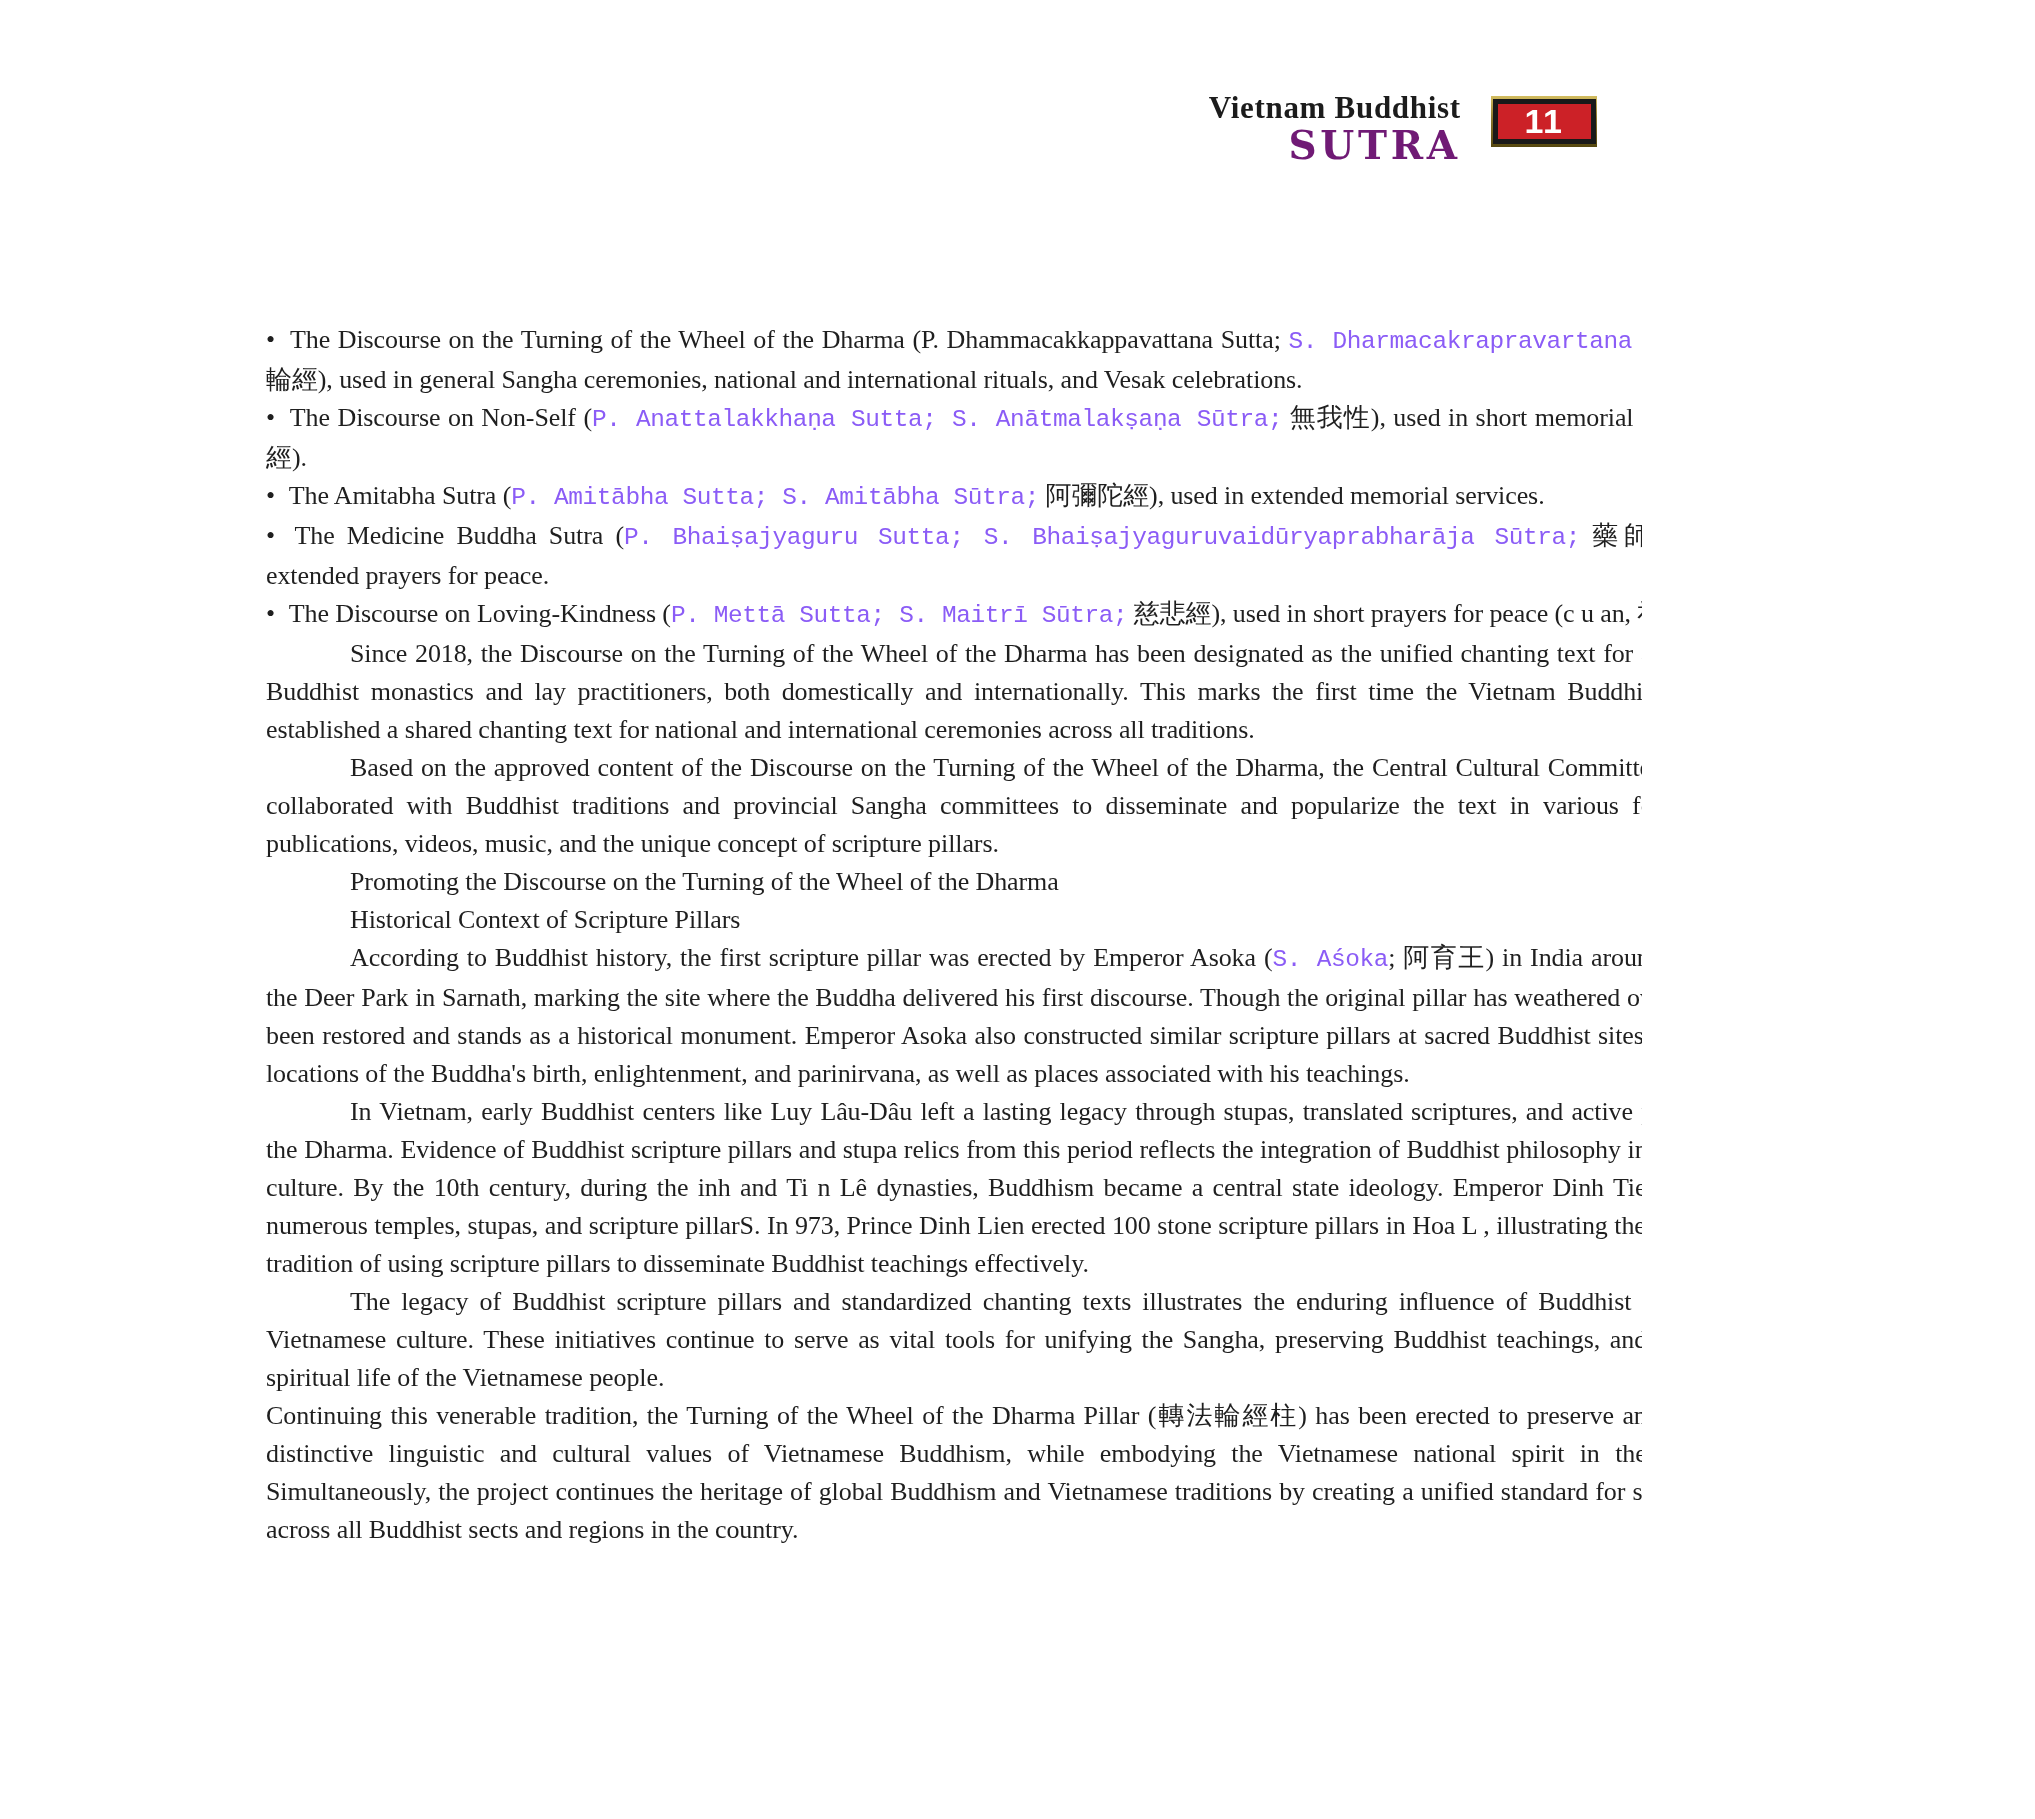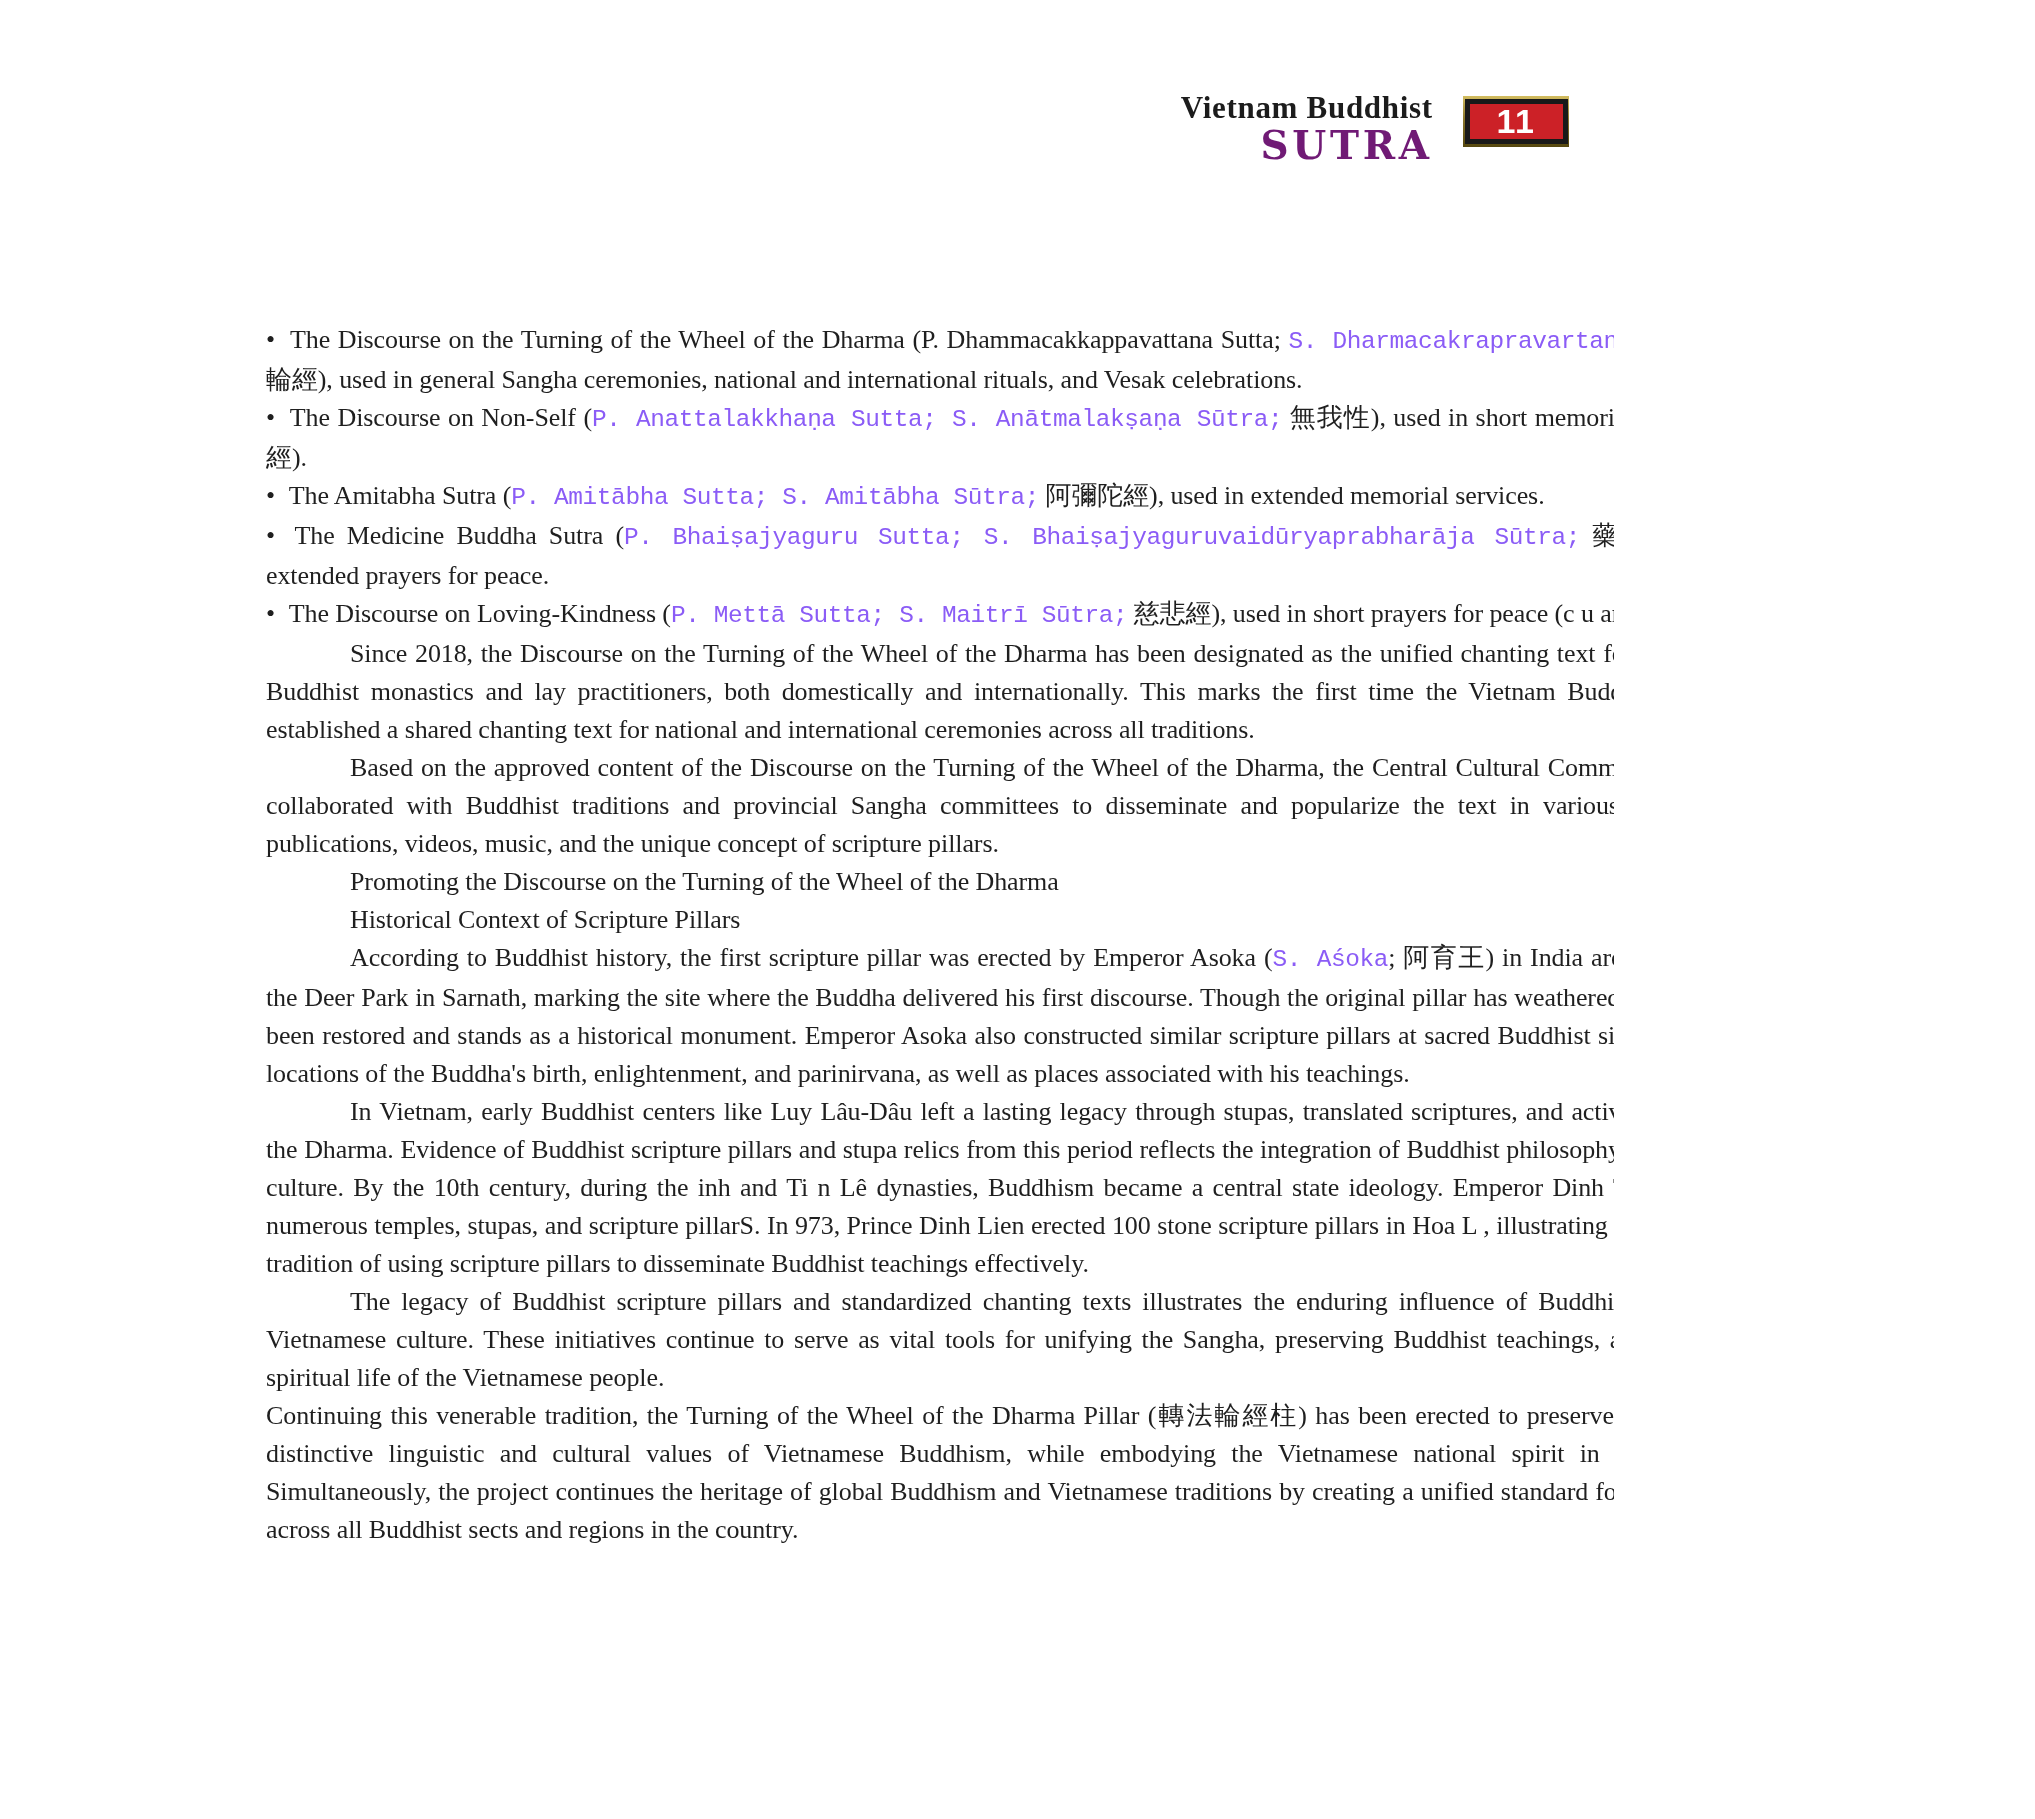--- a/index.html
+++ b/index.html
@@ -2,20 +2,21 @@
 <html style="font-size:11.7px"><head>
 <meta charset="utf-8">
 <style>
   html,body { margin:0; padding:0; background:#ffffff; }
   .page {
     position:relative;
     width:1614px; height:1820px;
     background:#ffffff;
     overflow:hidden;
     font-family:"Liberation Serif", serif;
+    padding-left:28px;
   }
 
   
   .header {
     position:absolute; top:92px; right:45px;
     display:flex; align-items:flex-start; gap:10.2px;
   }
   .header-titles { text-align:right; }
   .journal-name {
     font-family:"Liberation Serif", serif;

